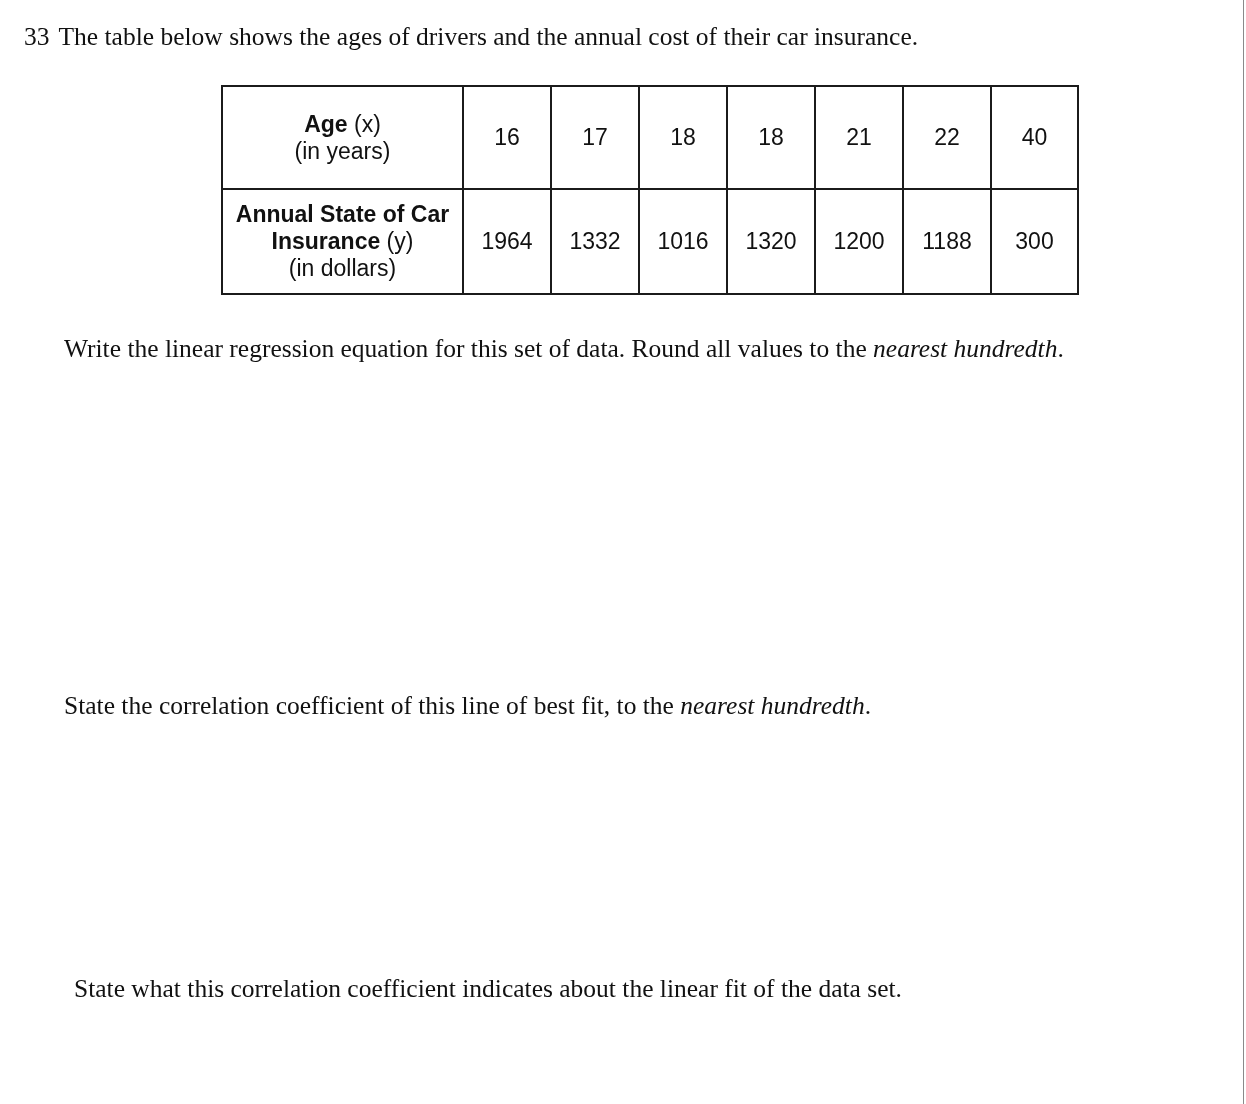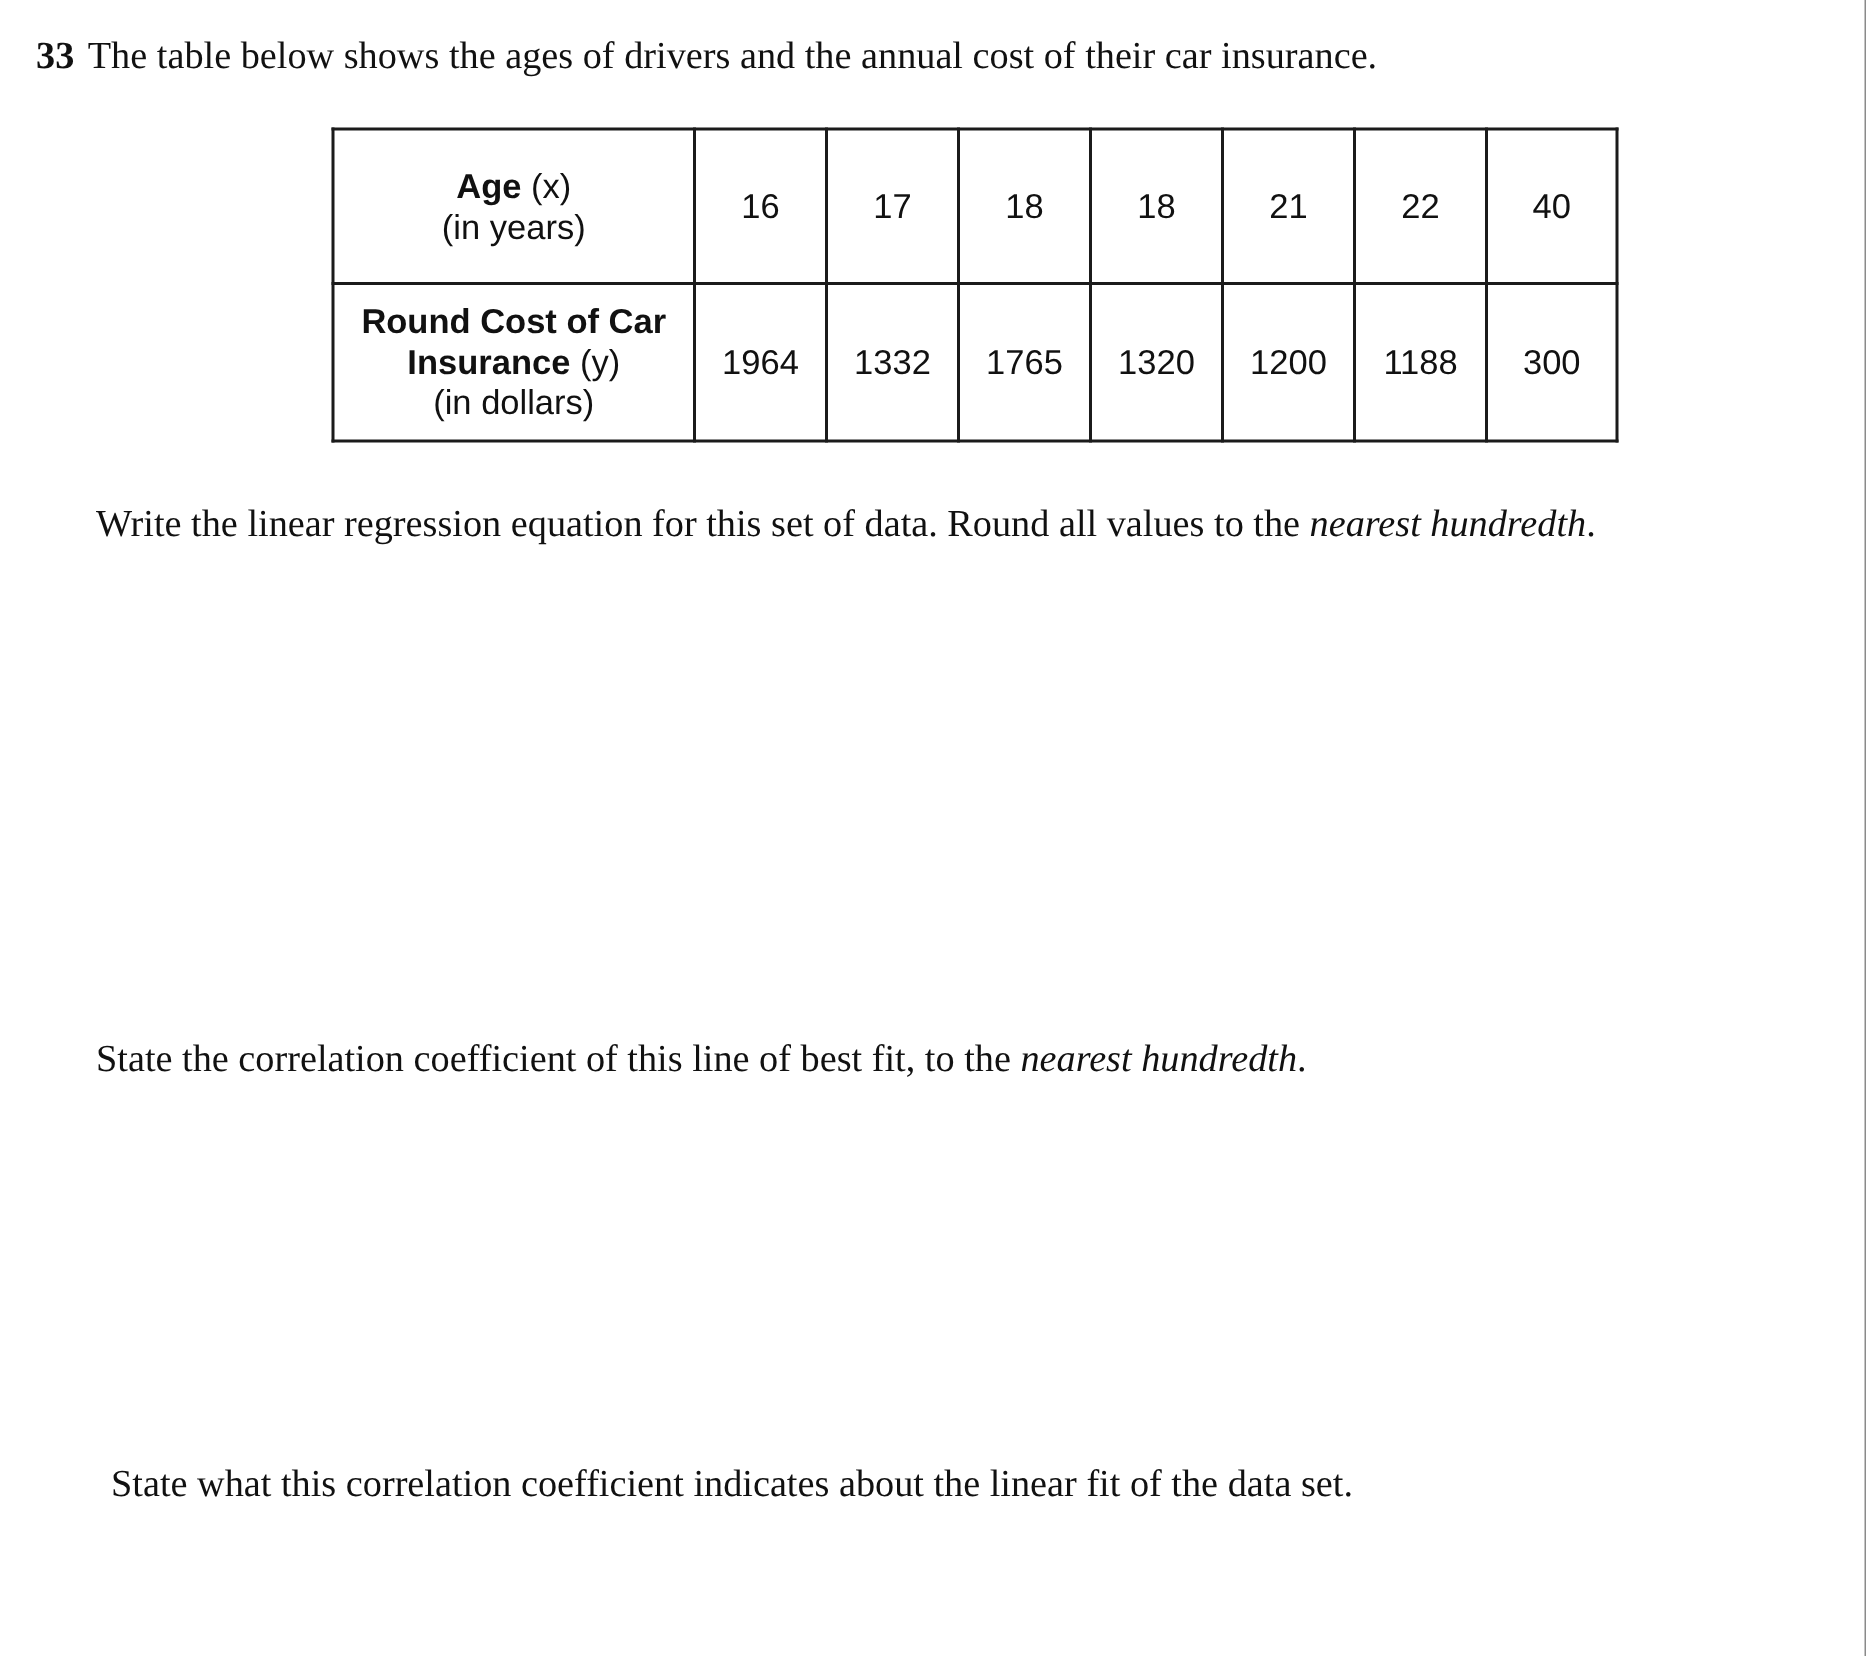--- a/index.html
+++ b/index.html
@@ -31,21 +31,21 @@
   .question-header {
     position: absolute;
     left: 24px;
     top: 20px;
     width: 1180px;
     font-size: 25.5px;
     line-height: 34px;
     white-space: nowrap;
   }
   .question-number {
-    font-weight: bold;
+    font-weight: normal;
     margin-right: 9px;
   }
   .question-prompt {
     font-weight: normal;
   }
 
   
   .data-table-wrap {
     position: absolute;
     left: 221px;
@@ -124,26 +124,26 @@
         <td class="data-cell">16</td>
         <td class="data-cell">17</td>
         <td class="data-cell">18</td>
         <td class="data-cell">18</td>
         <td class="data-cell">21</td>
         <td class="data-cell">22</td>
         <td class="data-cell last-col">40</td>
       </tr>
       <tr class="cost-row">
         <td class="row-label">
-          <span class="lbl-bold">Round Cost of Car Insurance</span><span class="lbl-reg"> (y)</span><br>
+          <span class="lbl-bold">Annual State of Car Insurance</span><span class="lbl-reg"> (y)</span><br>
           <span class="lbl-reg">(in dollars)</span>
         </td>
         <td class="data-cell">1964</td>
         <td class="data-cell">1332</td>
-        <td class="data-cell">1765</td>
+        <td class="data-cell">1016</td>
         <td class="data-cell">1320</td>
         <td class="data-cell">1200</td>
         <td class="data-cell">1188</td>
         <td class="data-cell last-col">300</td>
       </tr>
     </tbody>
   </table>
 </div>
 
 <div class="instruction" id="instruction-0">

